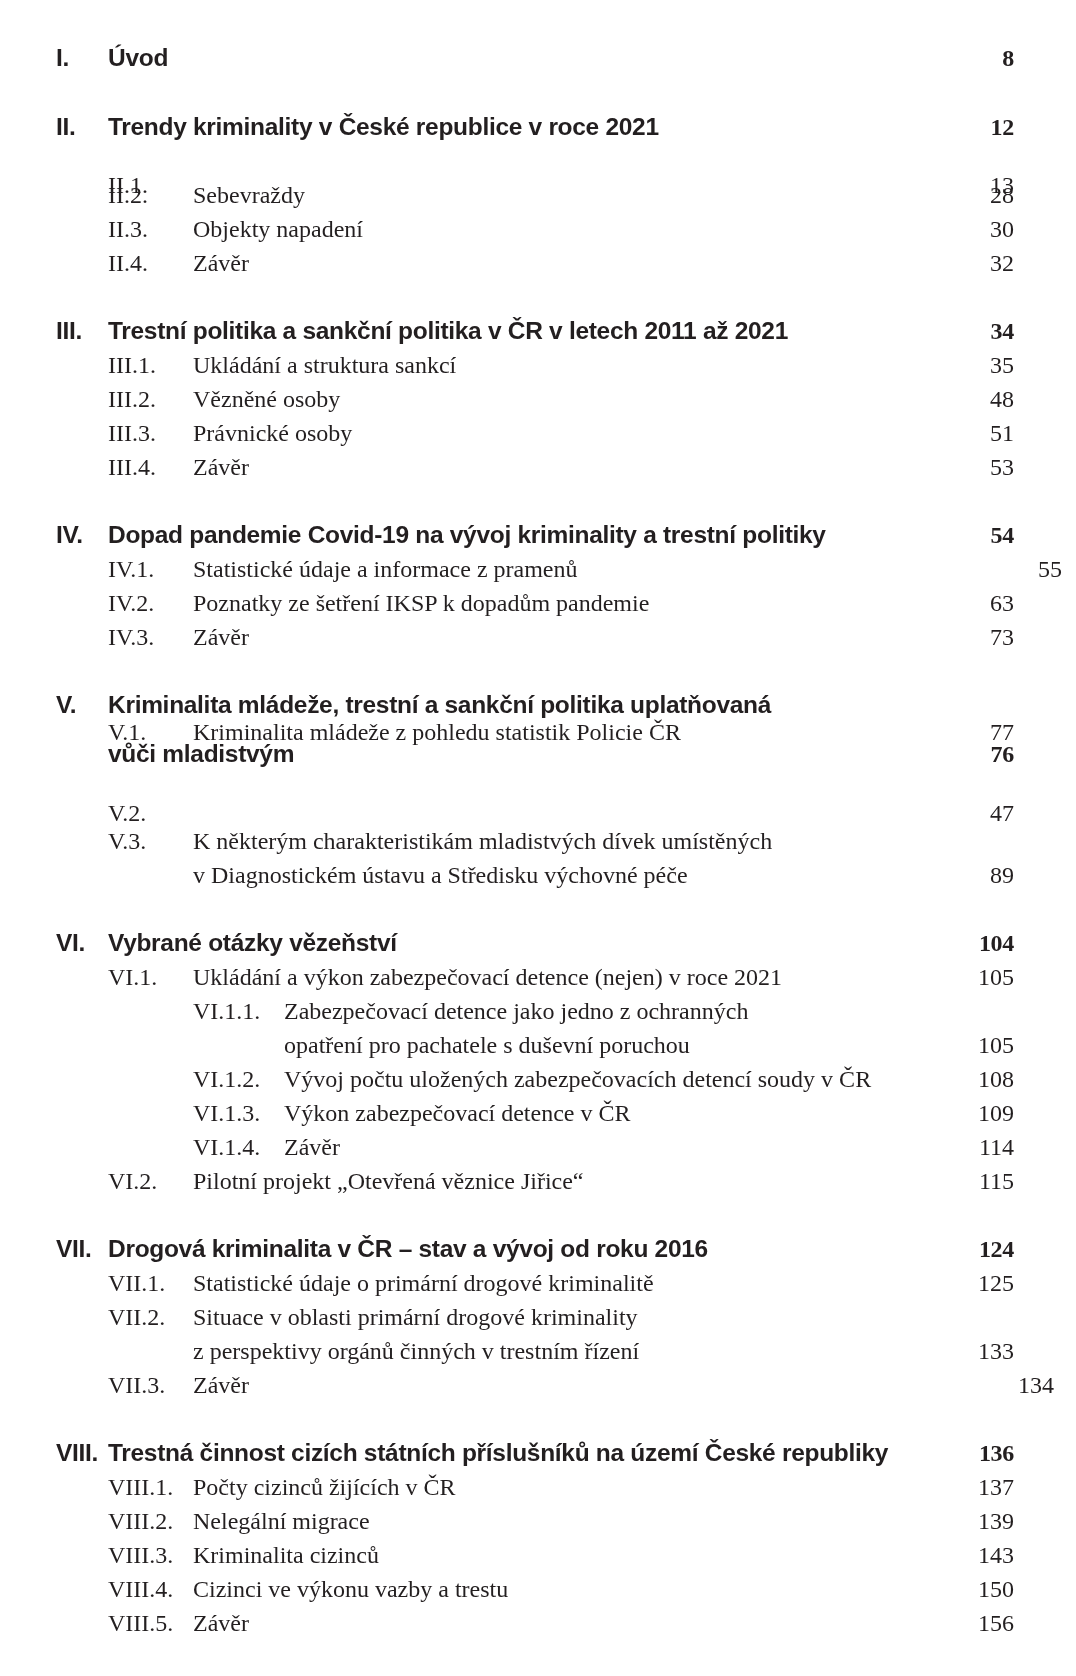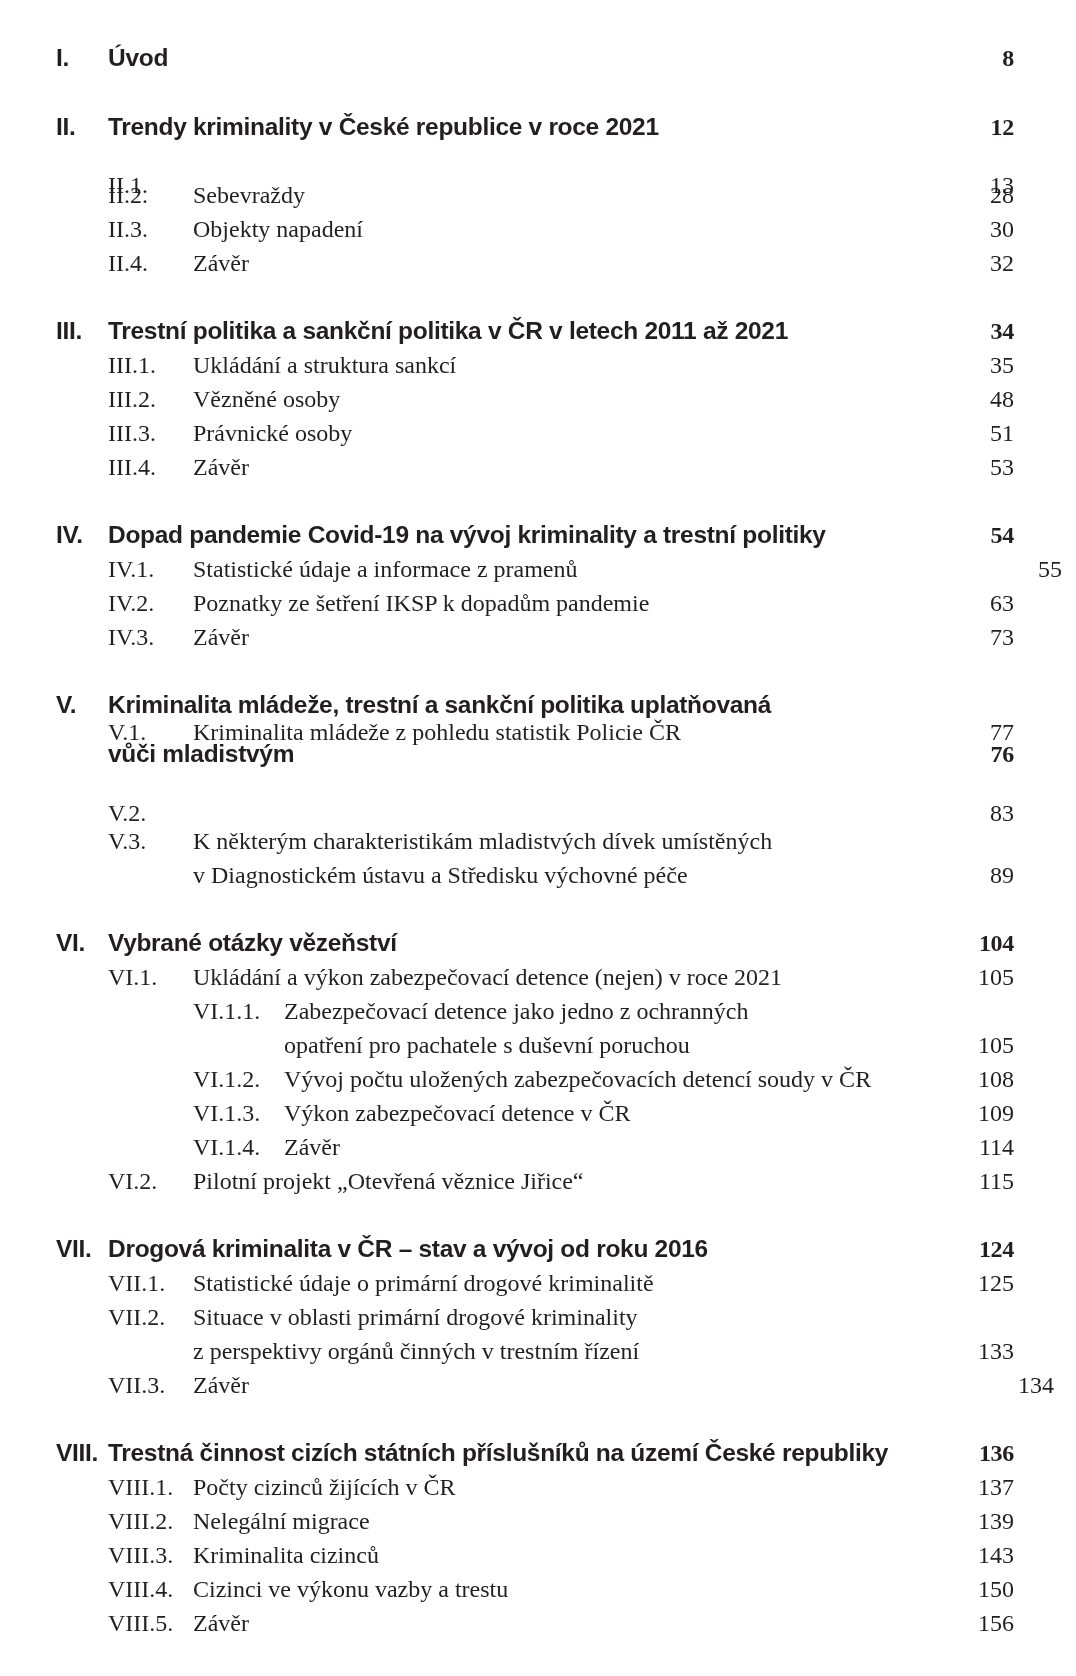--- a/index.html
+++ b/index.html
@@ -114,21 +114,21 @@
       <span class="title">vůči mladistvým</span>
       <span class="page">76</span>
     </div>
     <div class="row l2" style="top: 715px;">
       <span class="num">V.1.</span>
       <span class="title">Kriminalita mládeže z pohledu statistik Policie ČR</span>
       <span class="page">77</span>
     </div>
     <div class="row l2" style="top: 748px; margin-top: 48px;">
       <span class="num">V.2.</span>
-      <span class="page">83</span>
+      <span class="page">47</span>
     </div>
     <div class="row l2" style="top: 824px;">
       <span class="num">V.3.</span>
       <span class="title">K některým charakteristikám mladistvých dívek umístěných</span>
       <span class="page"></span>
     </div>
     <div class="row l2 cont" style="top: 858px;">
       <span class="num"></span>
       <span class="title">v Diagnostickém ústavu a Středisku výchovné péče</span>
       <span class="page">89</span>

